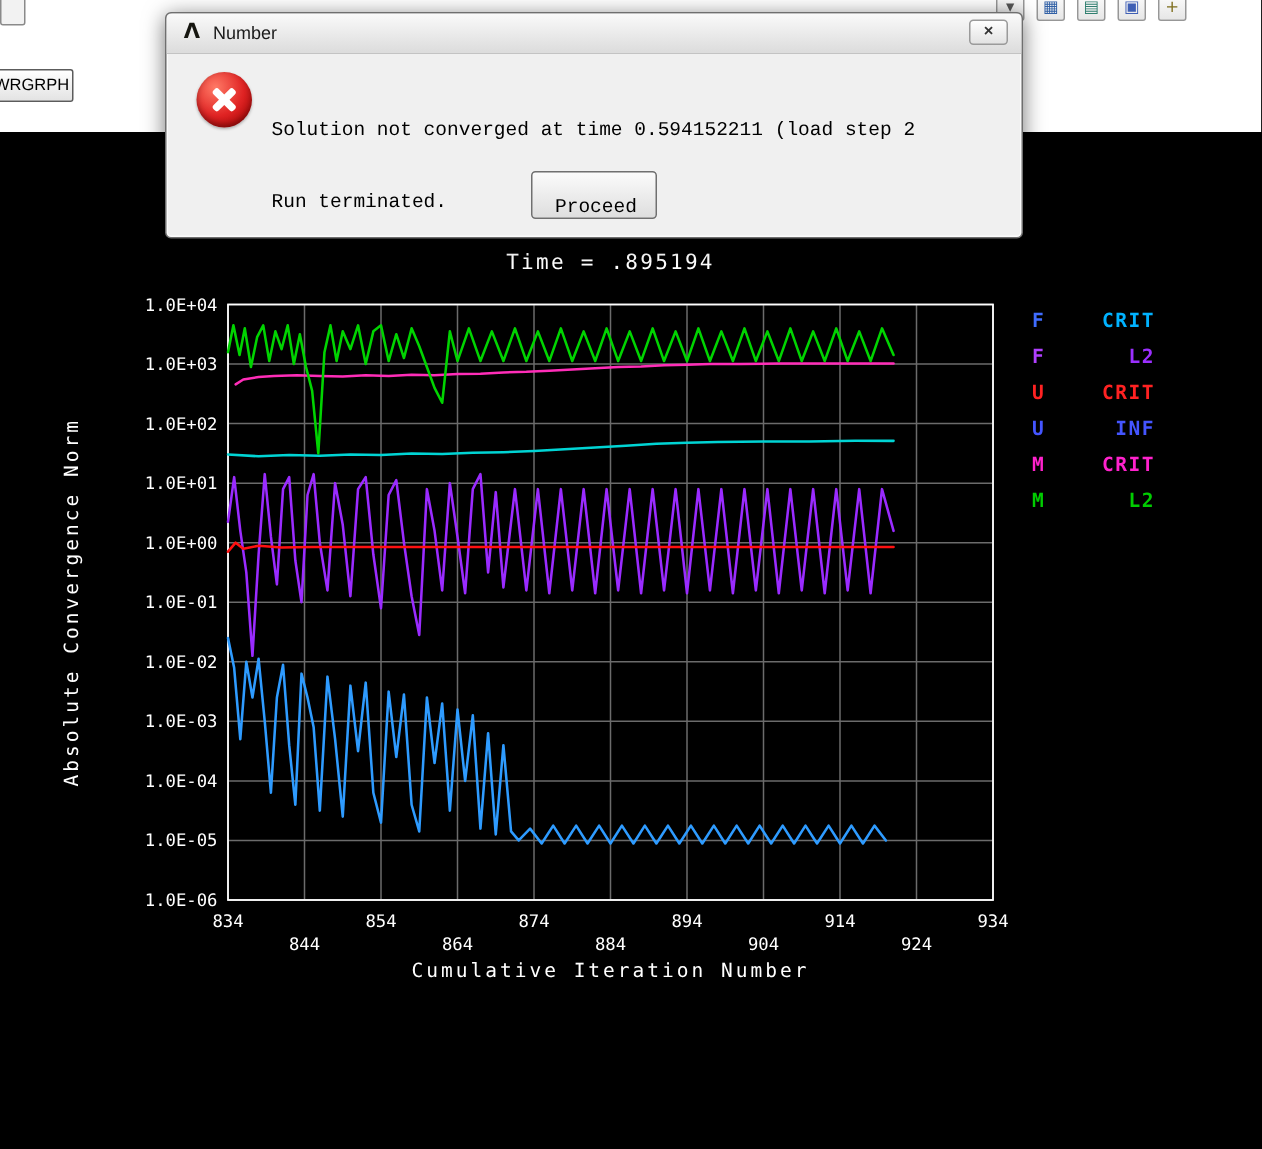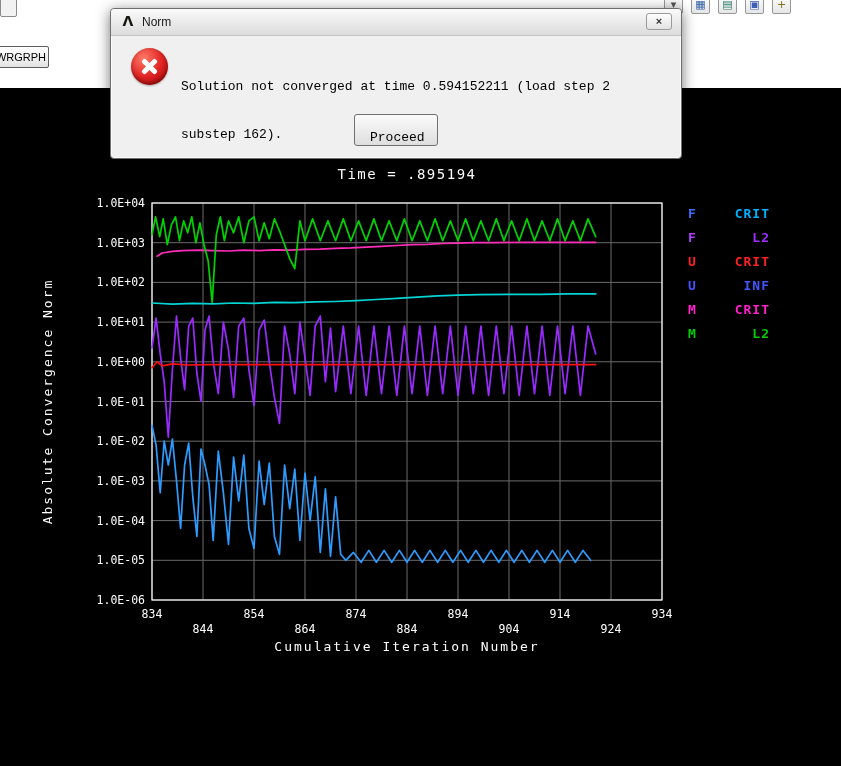--- a/index.html
+++ b/index.html
@@ -119,30 +119,29 @@
         <text x="688" y="226" class="legend" text-anchor="start" style="fill: rgb(255, 34, 204);">M</text>
         <text x="770" y="226" class="legend" text-anchor="end" style="fill: rgb(255, 34, 204);">CRIT</text>
         <text x="688" y="250" class="legend" text-anchor="start" style="fill: rgb(0, 204, 0);">M</text>
         <text x="770" y="250" class="legend" text-anchor="end" style="fill: rgb(0, 204, 0);">L2</text>
       </svg>
   </div>
 
   <div class="dialog">
     <div class="titlebar">
       <span class="dlg-logo">Λ</span>
-      <span class="dlg-title">Norm</span>
+      <span class="dlg-title">Number</span>
       <button class="dlg-close">×</button>
     </div>
     <div class="dlg-body">
       <div class="err-icon">
         <span class="bar b1"></span>
         <span class="bar b2"></span>
       </div>
       <div class="dlg-msg">
         <div>Solution not converged at time 0.594152211 (load step 2</div>
-        <div>substep 162).</div>
         <div>Run terminated.</div>
       </div>
       <button class="proceed">Proceed</button>
     </div>
   </div>
 
 </div>
 
 </body></html>

